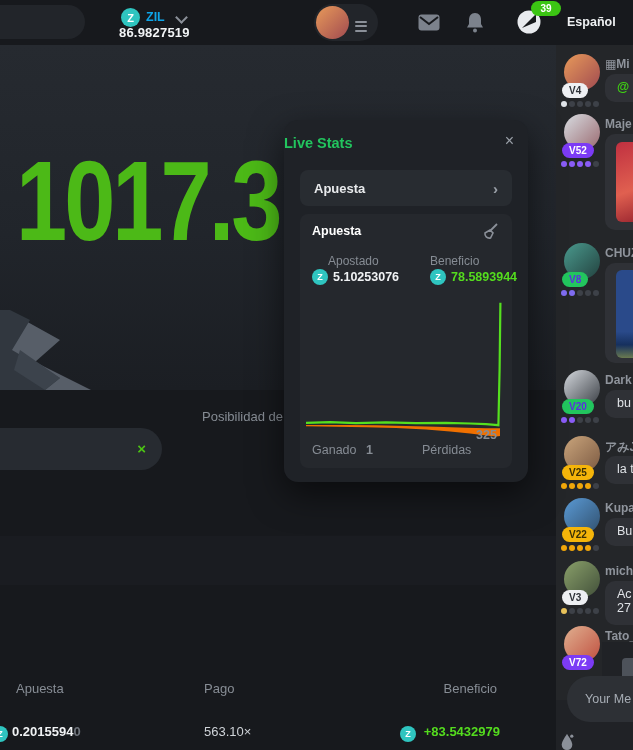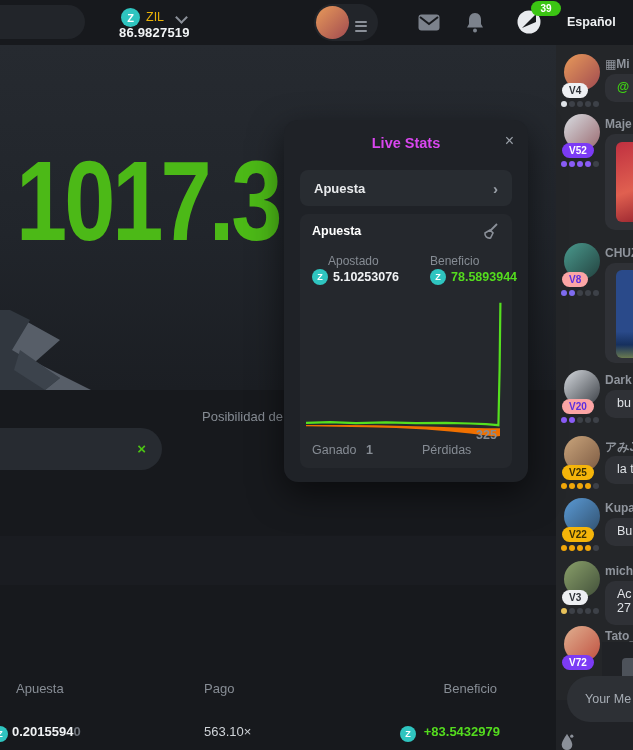--- a/index.html
+++ b/index.html
@@ -3,21 +3,21 @@
 <meta charset="utf-8">
 <style>
   html,body{margin:0;padding:0;background:#0f1114;}
   .app{position:relative;width:633px;height:750px;overflow:hidden;background:#17191d;
        font-family:"Liberation Sans","DejaVu Sans",sans-serif;color:#e8eaec;}
   .abs{position:absolute;}
 
   
   .topbar{left:0;top:0;width:633px;height:45px;background:#17191d;z-index:20;}
   .pill{background:#22252a;border-radius:18px;}
-  .cur-code{font-size:12.5px;font-weight:normal;color:#eab308;}
+  .cur-code{font-size:12.5px;font-weight:bold;color:#0ea5e9;}
   .chev-down{width:7px;height:7px;border-right:2px solid #8b9099;border-bottom:2px solid #8b9099;
              transform:rotate(45deg);display:inline-block;}
   .balance{font-size:13px;font-weight:bold;color:#f2f4f6;letter-spacing:.2px;}
   .wallet-btn{left:204px;top:5px;width:94px;height:35px;border-radius:18px;
               background:linear-gradient(100deg,#8c52f6 55%,#7a2cf0 55%);
               display:flex;align-items:center;justify-content:center;gap:6px;cursor:pointer;}
   .wallet-btn span{font-size:12.5px;font-weight:bold;color:#fff;}
   .wallet-ic{width:14px;height:11px;background:#fff;border-radius:3px;position:relative;}
   .wallet-ic::after{content:"";position:absolute;right:2px;top:3.5px;width:4px;height:4px;
                     background:#7a2cf0;border-radius:2px;}
@@ -54,21 +54,21 @@
        display:flex;align-items:center;justify-content:center;}
   .zil-lg{width:19px;height:19px;font-size:11px;}
   .zil-sm{width:16px;height:16px;font-size:9px;}
   .dim{color:#6f747c;}
   .green{color:#54dc1e;}
   .orange{color:#f07408;}
 
   
   .panel{left:284px;top:120px;width:244px;height:362px;background:#1f2227;border-radius:14px;
          box-shadow:0 12px 34px rgba(0,0,0,.55);z-index:10;}
-  .panel-title{left:0;top:15px;width:244px;text-align:center;font-size:14.5px;font-weight:bold;color:#d946ef;}
+  .panel-title{left:0;top:15px;width:244px;font-size:14.5px;font-weight:bold;color:#22c55e;}
   .panel-close{right:14px;top:12px;font-size:16px;color:#9aa0a8;cursor:pointer;}
   .selector{left:16px;top:50px;width:212px;height:36px;border-radius:8px;background:#282c31;
             display:flex;align-items:center;justify-content:space-between;padding:0 14px;box-sizing:border-box;cursor:pointer;}
   .selector .lbl{font-size:13px;font-weight:600;color:#e8eaec;}
   .selector .chv{font-size:15px;font-weight:bold;color:#9aa0a8;}
   .stats-card{left:16px;top:94px;width:212px;height:254px;border-radius:8px;background:#25282d;}
   .sc-title{left:12px;top:10px;font-size:12.5px;font-weight:bold;color:#fff;}
   .sc-lbl{font-size:12px;color:#868c94;}
   .sc-val{font-size:12.5px;font-weight:bold;display:flex;align-items:center;gap:5px;}
   .sc-foot{font-size:12.5px;color:#868c94;}
@@ -87,21 +87,21 @@
   .av8{background:linear-gradient(135deg,#e0b090,#c05040);}
   .c-name{position:absolute;left:49px;top:3px;width:50px;font-size:12px;font-weight:bold;color:#8f949c;
           white-space:nowrap;cursor:pointer;}
   .c-bubble{position:absolute;left:49px;top:20px;width:60px;background:#2f3136;border-radius:10px;
             padding:6px 0 6px 12px;box-sizing:border-box;font-size:12.5px;color:#dfe2e6;white-space:pre-line;}
   .mention{color:#3fd412;font-weight:bold;}
   .c-badge{position:absolute;left:6px;top:29px;height:15px;border-radius:8px;padding:0 7px;
            font-size:10px;font-weight:bold;display:flex;align-items:center;}
   .b-white{background:#eef0f3;color:#2e3238;}
   .b-purple{background:#7c3bf5;color:#fff;}
-  .b-lav{background:#fca5a5;color:#5b2fe0;}
+  .b-lav{background:#22c55e;color:#5b2fe0;}
   .b-gold{background:#f5b50a;color:#3a2f05;}
   .dots{position:absolute;left:5px;top:47px;display:flex;gap:2px;}
   .dot{width:6px;height:6px;border-radius:50%;}
   .msg-img{position:absolute;left:60px;border-radius:6px;}
   .img-red{background:linear-gradient(160deg,#c03040,#e06050 55%,#8a1828);}
   .img-blue{background:linear-gradient(180deg,#2a4a8a 70%,#16305e 85%,#6a7a50 100%);}
   .chat-foot-patch{left:602px;top:642px;width:31px;height:58px;background:#202226;z-index:6;}
   .popup-corner{left:622px;top:658px;width:11px;height:40px;background:#4d525a;border-radius:4px 0 0 4px;z-index:7;}
   .chat-footer{left:556px;top:700px;width:77px;height:50px;background:#202226;z-index:6;}
   .chat-input{left:567px;top:676px;width:80px;height:46px;border-radius:23px;background:#2d3035;border:none;

